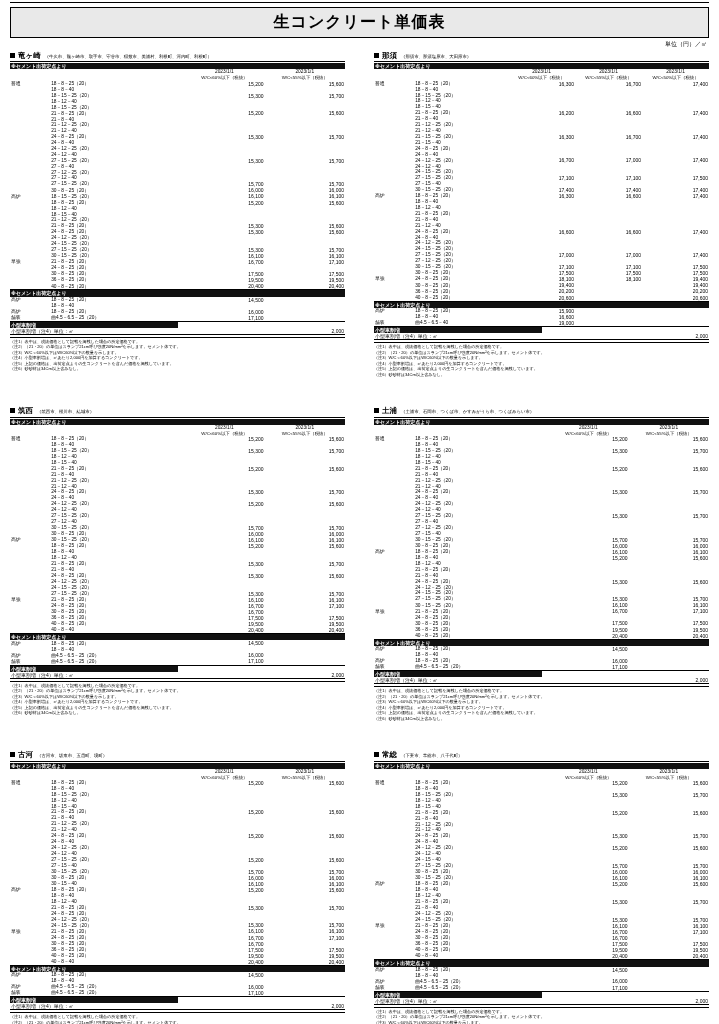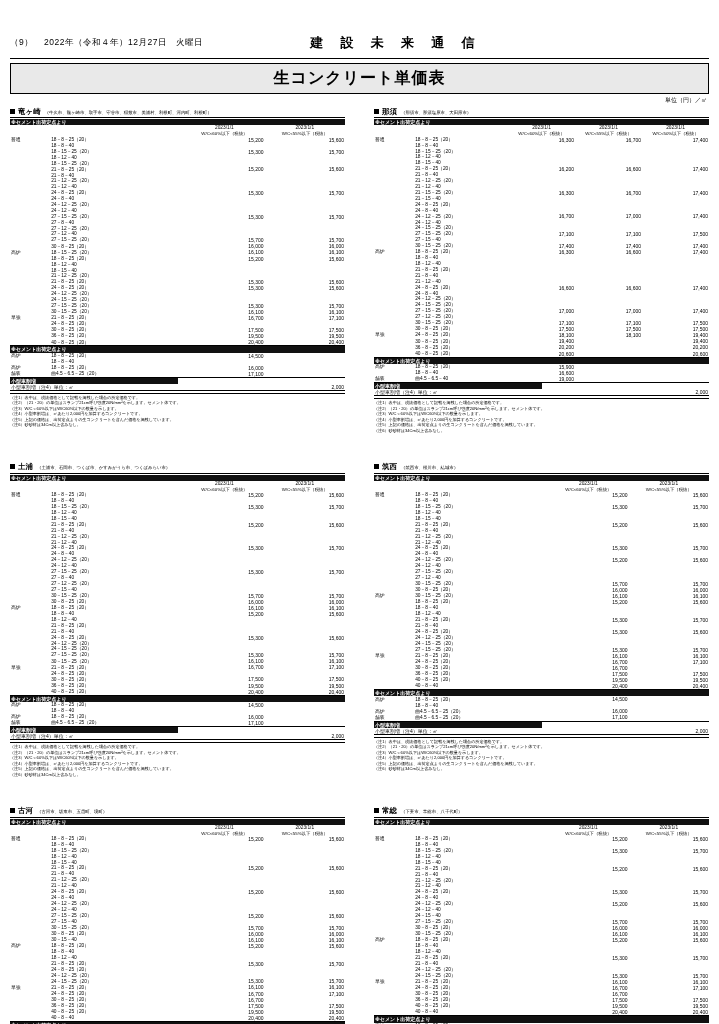--- a/index.html
+++ b/index.html
@@ -97,28 +97,20 @@
     font-size:4.1px;line-height:1.35;margin-top:2px;
     border-top:1px solid #000;padding-top:1px;
   }
   .notes .nt{display:block;}
 </style>
 </head>
 <body>
 
 <div class="page">
 
-  <div class="masthead">
-    <div class="mast-left">
-      <span class="pageno">（9）</span>
-      <span>2022年（令和４年）12月27日　火曜日</span>
-    </div>
-    <div class="mast-center">建 設 未 来 通 信</div>
-    <div class="mast-right"></div>
-  </div>
   <div class="rule"></div>
 
   <div class="title-bar">生コンクリート単価表</div>
   <div class="unit-note">単位（円）／㎥</div>
 
   <div class="grid" id="grid">
       <div class="block">
         <div class="block-head">
           <span class="sq"></span>
           <span class="nm">竜ヶ崎</span>
@@ -760,22 +752,22 @@
           <span class="nt">（注2）（21・20）の単位はスランプ21cm呼び強度20N/mm²を示します。セメント体です。</span>
           <span class="nt">（注3）W/C＜60%以下はW/C60%以下の数量を示します。</span>
           <span class="nt">（注4）小型車割増は、㎥あたり2,000円を加算するコンクリートです。</span>
           <span class="nt">（注5）上記の価格は、出荷定点よりの生コンクリートを含んだ価格を掲載しています。</span>
           <span class="nt">（注6）砂砂材は34Cm以上含みなし。</span>
         </div>
       </div>
       <div class="block">
         <div class="block-head">
           <span class="sq"></span>
-          <span class="nm">土浦</span>
-          <span class="sub">（土浦市、石岡市、つくば市、かすみがうら市、つくばみらい市）</span>
+          <span class="nm">筑西</span>
+          <span class="sub">（筑西市、桜川市、結城市）</span>
         </div>
         <table class="t">
           <colgroup>
             <col style="width:12%">
             <col style="width:40%">
             <col style="width:24%">
             <col style="width:24%">
           </colgroup>
           <tbody>
             <tr class="band">
@@ -855,88 +847,82 @@
             </tr>
             <tr class="">
               <td class="lab"></td>
               <td class="spec">24－8－40</td>
               <td class="num"></td>
               <td class="num"></td>
             </tr>
             <tr class="">
               <td class="lab"></td>
               <td class="spec">24－12－25（20）</td>
-              <td class="num"></td>
-              <td class="num"></td>
+              <td class="num">15,200</td>
+              <td class="num">15,600</td>
             </tr>
             <tr class="">
               <td class="lab"></td>
               <td class="spec">24－12－40</td>
               <td class="num"></td>
               <td class="num"></td>
             </tr>
             <tr class="">
               <td class="lab"></td>
               <td class="spec">27－15－25（20）</td>
-              <td class="num">15,300</td>
-              <td class="num">15,700</td>
-            </tr>
-            <tr class="">
-              <td class="lab"></td>
-              <td class="spec">27－8－40</td>
-              <td class="num"></td>
-              <td class="num"></td>
-            </tr>
-            <tr class="">
-              <td class="lab"></td>
-              <td class="spec">27－12－25（20）</td>
-              <td class="num"></td>
-              <td class="num"></td>
-            </tr>
-            <tr class="">
-              <td class="lab"></td>
-              <td class="spec">27－15－40</td>
+              <td class="num"></td>
+              <td class="num"></td>
+            </tr>
+            <tr class="">
+              <td class="lab"></td>
+              <td class="spec">27－12－40</td>
               <td class="num"></td>
               <td class="num"></td>
             </tr>
             <tr class="">
               <td class="lab"></td>
               <td class="spec">30－15－25（20）</td>
               <td class="num">15,700</td>
               <td class="num">15,700</td>
             </tr>
             <tr class="">
               <td class="lab"></td>
               <td class="spec">30－8－25（20）</td>
               <td class="num">16,000</td>
               <td class="num">16,000</td>
             </tr>
             <tr class="">
               <td class="lab">高炉</td>
-              <td class="spec">18－8－25（20）</td>
-              <td class="num">16,100</td>
-              <td class="num">16,100</td>
+              <td class="spec">30－15－25（20）</td>
+              <td class="num">16,100</td>
+              <td class="num">16,100</td>
+            </tr>
+            <tr class="">
+              <td class="lab"></td>
+              <td class="spec">18－8－25（20）</td>
+              <td class="num">15,200</td>
+              <td class="num">15,600</td>
             </tr>
             <tr class="">
               <td class="lab"></td>
               <td class="spec">18－8－40</td>
-              <td class="num">15,200</td>
-              <td class="num">15,600</td>
+              <td class="num"></td>
+              <td class="num"></td>
             </tr>
             <tr class="">
               <td class="lab"></td>
               <td class="spec">18－12－40</td>
               <td class="num"></td>
               <td class="num"></td>
             </tr>
             <tr class="">
               <td class="lab"></td>
               <td class="spec">21－8－25（20）</td>
-              <td class="num"></td>
-              <td class="num"></td>
+              <td class="num">15,300</td>
+              <td class="num">15,700</td>
             </tr>
             <tr class="">
               <td class="lab"></td>
               <td class="spec">21－8－40</td>
               <td class="num"></td>
               <td class="num"></td>
             </tr>
             <tr class="">
               <td class="lab"></td>
               <td class="spec">24－8－25（20）</td>
@@ -953,54 +939,54 @@
               <td class="lab"></td>
               <td class="spec">24－15－25（20）</td>
               <td class="num"></td>
               <td class="num"></td>
             </tr>
             <tr class="">
               <td class="lab"></td>
               <td class="spec">27－15－25（20）</td>
               <td class="num">15,300</td>
               <td class="num">15,700</td>
-            </tr>
-            <tr class="">
-              <td class="lab"></td>
-              <td class="spec">30－15－25（20）</td>
-              <td class="num">16,100</td>
-              <td class="num">16,100</td>
             </tr>
             <tr class="">
               <td class="lab">早強</td>
               <td class="spec">21－8－25（20）</td>
+              <td class="num">16,100</td>
+              <td class="num">16,100</td>
+            </tr>
+            <tr class="">
+              <td class="lab"></td>
+              <td class="spec">24－8－25（20）</td>
               <td class="num">16,700</td>
               <td class="num">17,100</td>
             </tr>
             <tr class="">
               <td class="lab"></td>
-              <td class="spec">24－8－25（20）</td>
-              <td class="num"></td>
-              <td class="num"></td>
-            </tr>
-            <tr class="">
-              <td class="lab"></td>
               <td class="spec">30－8－25（20）</td>
+              <td class="num">16,700</td>
+              <td class="num"></td>
+            </tr>
+            <tr class="">
+              <td class="lab"></td>
+              <td class="spec">36－8－25（20）</td>
               <td class="num">17,500</td>
               <td class="num">17,500</td>
             </tr>
             <tr class="">
               <td class="lab"></td>
-              <td class="spec">36－8－25（20）</td>
+              <td class="spec">40－8－25（20）</td>
               <td class="num">19,500</td>
               <td class="num">19,500</td>
             </tr>
             <tr class="hline">
               <td class="lab"></td>
-              <td class="spec">40－8－25（20）</td>
+              <td class="spec">40－8－40</td>
               <td class="num">20,400</td>
               <td class="num">20,400</td>
             </tr>
           </tbody>
         </table>
         <table class="t">
           <colgroup>
             <col style="width:12%">
             <col style="width:40%">
             <col style="width:24%">
@@ -1017,21 +1003,21 @@
               <td class="num"></td>
             </tr>
             <tr class="">
               <td class="lab"></td>
               <td class="spec">18－8－40</td>
               <td class="num"></td>
               <td class="num"></td>
             </tr>
             <tr class="">
               <td class="lab">高炉</td>
-              <td class="spec">18－8－25（20）</td>
+              <td class="spec">曲4.5－6.5－25（20）</td>
               <td class="num">16,000</td>
               <td class="num"></td>
             </tr>
             <tr class="hline">
               <td class="lab">舗装</td>
               <td class="spec">曲4.5－6.5－25（20）</td>
               <td class="num">17,100</td>
               <td class="num"></td>
             </tr>
           </tbody>
@@ -1052,22 +1038,22 @@
           <span class="nt">（注2）（21・20）の単位はスランプ21cm呼び強度20N/mm²を示します。セメント体です。</span>
           <span class="nt">（注3）W/C＜60%以下はW/C60%以下の数量を示します。</span>
           <span class="nt">（注4）小型車割増は、㎥あたり2,000円を加算するコンクリートです。</span>
           <span class="nt">（注5）上記の価格は、出荷定点よりの生コンクリートを含んだ価格を掲載しています。</span>
           <span class="nt">（注6）砂砂材は34Cm以上含みなし。</span>
         </div>
       </div>
       <div class="block">
         <div class="block-head">
           <span class="sq"></span>
-          <span class="nm">筑西</span>
-          <span class="sub">（筑西市、桜川市、結城市）</span>
+          <span class="nm">土浦</span>
+          <span class="sub">（土浦市、石岡市、つくば市、かすみがうら市、つくばみらい市）</span>
         </div>
         <table class="t">
           <colgroup>
             <col style="width:12%">
             <col style="width:40%">
             <col style="width:24%">
             <col style="width:24%">
           </colgroup>
           <tbody>
             <tr class="band">
@@ -1147,146 +1133,152 @@
             </tr>
             <tr class="">
               <td class="lab"></td>
               <td class="spec">24－8－40</td>
               <td class="num"></td>
               <td class="num"></td>
             </tr>
             <tr class="">
               <td class="lab"></td>
               <td class="spec">24－12－25（20）</td>
-              <td class="num">15,200</td>
-              <td class="num">15,600</td>
+              <td class="num"></td>
+              <td class="num"></td>
             </tr>
             <tr class="">
               <td class="lab"></td>
               <td class="spec">24－12－40</td>
               <td class="num"></td>
               <td class="num"></td>
             </tr>
             <tr class="">
               <td class="lab"></td>
               <td class="spec">27－15－25（20）</td>
-              <td class="num"></td>
-              <td class="num"></td>
-            </tr>
-            <tr class="">
-              <td class="lab"></td>
-              <td class="spec">27－12－40</td>
+              <td class="num">15,300</td>
+              <td class="num">15,700</td>
+            </tr>
+            <tr class="">
+              <td class="lab"></td>
+              <td class="spec">27－8－40</td>
+              <td class="num"></td>
+              <td class="num"></td>
+            </tr>
+            <tr class="">
+              <td class="lab"></td>
+              <td class="spec">27－12－25（20）</td>
+              <td class="num"></td>
+              <td class="num"></td>
+            </tr>
+            <tr class="">
+              <td class="lab"></td>
+              <td class="spec">27－15－40</td>
               <td class="num"></td>
               <td class="num"></td>
             </tr>
             <tr class="">
               <td class="lab"></td>
               <td class="spec">30－15－25（20）</td>
               <td class="num">15,700</td>
               <td class="num">15,700</td>
             </tr>
             <tr class="">
               <td class="lab"></td>
               <td class="spec">30－8－25（20）</td>
               <td class="num">16,000</td>
               <td class="num">16,000</td>
             </tr>
             <tr class="">
               <td class="lab">高炉</td>
+              <td class="spec">18－8－25（20）</td>
+              <td class="num">16,100</td>
+              <td class="num">16,100</td>
+            </tr>
+            <tr class="">
+              <td class="lab"></td>
+              <td class="spec">18－8－40</td>
+              <td class="num">15,200</td>
+              <td class="num">15,600</td>
+            </tr>
+            <tr class="">
+              <td class="lab"></td>
+              <td class="spec">18－12－40</td>
+              <td class="num"></td>
+              <td class="num"></td>
+            </tr>
+            <tr class="">
+              <td class="lab"></td>
+              <td class="spec">21－8－25（20）</td>
+              <td class="num"></td>
+              <td class="num"></td>
+            </tr>
+            <tr class="">
+              <td class="lab"></td>
+              <td class="spec">21－8－40</td>
+              <td class="num"></td>
+              <td class="num"></td>
+            </tr>
+            <tr class="">
+              <td class="lab"></td>
+              <td class="spec">24－8－25（20）</td>
+              <td class="num">15,300</td>
+              <td class="num">15,600</td>
+            </tr>
+            <tr class="">
+              <td class="lab"></td>
+              <td class="spec">24－12－25（20）</td>
+              <td class="num"></td>
+              <td class="num"></td>
+            </tr>
+            <tr class="">
+              <td class="lab"></td>
+              <td class="spec">24－15－25（20）</td>
+              <td class="num"></td>
+              <td class="num"></td>
+            </tr>
+            <tr class="">
+              <td class="lab"></td>
+              <td class="spec">27－15－25（20）</td>
+              <td class="num">15,300</td>
+              <td class="num">15,700</td>
+            </tr>
+            <tr class="">
+              <td class="lab"></td>
               <td class="spec">30－15－25（20）</td>
               <td class="num">16,100</td>
               <td class="num">16,100</td>
-            </tr>
-            <tr class="">
-              <td class="lab"></td>
-              <td class="spec">18－8－25（20）</td>
-              <td class="num">15,200</td>
-              <td class="num">15,600</td>
-            </tr>
-            <tr class="">
-              <td class="lab"></td>
-              <td class="spec">18－8－40</td>
-              <td class="num"></td>
-              <td class="num"></td>
-            </tr>
-            <tr class="">
-              <td class="lab"></td>
-              <td class="spec">18－12－40</td>
-              <td class="num"></td>
-              <td class="num"></td>
-            </tr>
-            <tr class="">
-              <td class="lab"></td>
-              <td class="spec">21－8－25（20）</td>
-              <td class="num">15,300</td>
-              <td class="num">15,700</td>
-            </tr>
-            <tr class="">
-              <td class="lab"></td>
-              <td class="spec">21－8－40</td>
-              <td class="num"></td>
-              <td class="num"></td>
-            </tr>
-            <tr class="">
-              <td class="lab"></td>
-              <td class="spec">24－8－25（20）</td>
-              <td class="num">15,300</td>
-              <td class="num">15,600</td>
-            </tr>
-            <tr class="">
-              <td class="lab"></td>
-              <td class="spec">24－12－25（20）</td>
-              <td class="num"></td>
-              <td class="num"></td>
-            </tr>
-            <tr class="">
-              <td class="lab"></td>
-              <td class="spec">24－15－25（20）</td>
-              <td class="num"></td>
-              <td class="num"></td>
-            </tr>
-            <tr class="">
-              <td class="lab"></td>
-              <td class="spec">27－15－25（20）</td>
-              <td class="num">15,300</td>
-              <td class="num">15,700</td>
             </tr>
             <tr class="">
               <td class="lab">早強</td>
               <td class="spec">21－8－25（20）</td>
-              <td class="num">16,100</td>
-              <td class="num">16,100</td>
-            </tr>
-            <tr class="">
-              <td class="lab"></td>
-              <td class="spec">24－8－25（20）</td>
               <td class="num">16,700</td>
               <td class="num">17,100</td>
             </tr>
             <tr class="">
               <td class="lab"></td>
+              <td class="spec">24－8－25（20）</td>
+              <td class="num"></td>
+              <td class="num"></td>
+            </tr>
+            <tr class="">
+              <td class="lab"></td>
               <td class="spec">30－8－25（20）</td>
-              <td class="num">16,700</td>
-              <td class="num"></td>
-            </tr>
-            <tr class="">
-              <td class="lab"></td>
-              <td class="spec">36－8－25（20）</td>
               <td class="num">17,500</td>
               <td class="num">17,500</td>
             </tr>
             <tr class="">
               <td class="lab"></td>
-              <td class="spec">40－8－25（20）</td>
+              <td class="spec">36－8－25（20）</td>
               <td class="num">19,500</td>
               <td class="num">19,500</td>
             </tr>
             <tr class="hline">
               <td class="lab"></td>
-              <td class="spec">40－8－40</td>
+              <td class="spec">40－8－25（20）</td>
               <td class="num">20,400</td>
               <td class="num">20,400</td>
             </tr>
           </tbody>
         </table>
         <table class="t">
           <colgroup>
             <col style="width:12%">
             <col style="width:40%">
             <col style="width:24%">
@@ -1303,21 +1295,21 @@
               <td class="num"></td>
             </tr>
             <tr class="">
               <td class="lab"></td>
               <td class="spec">18－8－40</td>
               <td class="num"></td>
               <td class="num"></td>
             </tr>
             <tr class="">
               <td class="lab">高炉</td>
-              <td class="spec">曲4.5－6.5－25（20）</td>
+              <td class="spec">18－8－25（20）</td>
               <td class="num">16,000</td>
               <td class="num"></td>
             </tr>
             <tr class="hline">
               <td class="lab">舗装</td>
               <td class="spec">曲4.5－6.5－25（20）</td>
               <td class="num">17,100</td>
               <td class="num"></td>
             </tr>
           </tbody>

